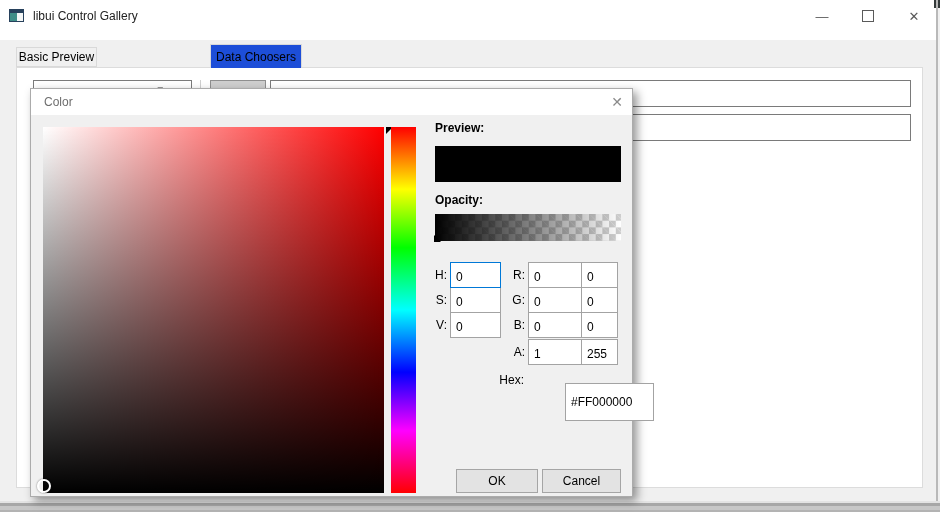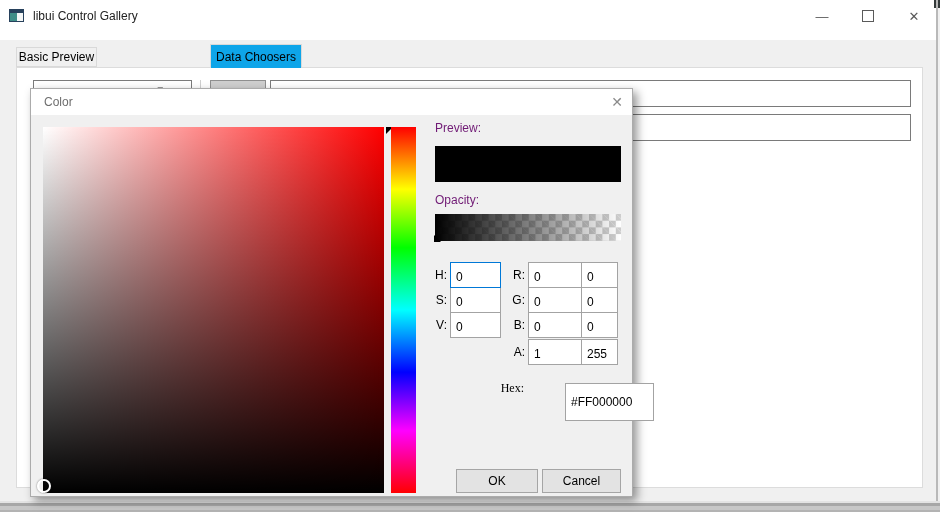--- a/index.html
+++ b/index.html
@@ -20,21 +20,21 @@
   .btn-close{left:891px;}
   .max-glyph{width:10px;height:10px;border:1px solid #5a5a5a;display:inline-block;}
   .win-right-border{left:936px;top:0;width:2px;height:503px;background:#b9b9b9;}
   .edge-artifact{left:934px;top:0;width:6px;height:8px;background:#343a3a;}
   .bottom-strip{left:0;top:501px;width:940px;height:11px;
     background:linear-gradient(#e3e3e3 0 15%,#a7a7a7 22% 42%,#c7c7c7 50% 78%,#b3b3b3 85% 100%);}
 
   
   .tab{height:20px;top:47px;background:#f0f0f0;border:1px solid #d9d9d9;
        display:flex;align-items:center;justify-content:center;cursor:default;}
-  .tab.active{top:44px;height:24px;background:#0ea5e9;border-bottom:none;z-index:3;}
+  .tab.active{top:44px;height:24px;background:#1d4ed8;border-bottom:none;z-index:3;}
   .tab1{left:16px;width:81px;}
   .tab2{left:96px;width:114px;}
   .tab3{left:210px;width:92px;}
 
   
   .page{left:16px;top:67px;width:907px;height:421px;background:#fff;border:1px solid #dcdcdc;z-index:1;}
   .picker{left:33px;top:80px;width:159px;height:24px;background:#fff;border:1px solid #7a7a7a;z-index:2;}
   .picker .dd{position:absolute;right:28px;top:2px;color:#333;font-size:11px;}
   .vsep{left:200px;top:80px;width:1px;height:24px;background:#cfcfcf;z-index:2;}
   .gray-btn{left:210px;top:80px;width:56px;height:24px;background:#cfcfcf;border:1px solid #8f8f8f;z-index:2;}
@@ -52,21 +52,21 @@
              color:#8a8a8a;font-size:14px;cursor:default;}
 
   .sv-square{left:12px;top:38px;width:341px;height:366px;
     background-image:linear-gradient(to top,#000,rgba(0,0,0,0)),linear-gradient(to right,#fff,#f00);}
   .sv-marker{left:-6px;top:352px;width:14px;height:14px;border:2px solid #fff;border-radius:50%;
              box-shadow:0 0 2px rgba(0,0,0,.6);}
   .hue-bar{left:360px;top:38px;width:25px;height:366px;
     background:linear-gradient(to bottom,#f00 0%,#ff0 17%,#0f0 33%,#0ff 50%,#00f 67%,#f0f 83%,#f00 100%);}
   .hue-marker{left:355px;top:38px;width:0;height:0;border-top:7px solid #000;border-right:7px solid transparent;}
 
-  .sec-label{color:#701a75;}
+  .sec-label{color:#000000;font-weight:bold;}
   .preview-label{left:404px;top:32px;}
   .preview-box{left:404px;top:57px;width:186px;height:36px;background:#000;}
   .opacity-label{left:404px;top:104px;}
   .opacity-bar{left:404px;top:125px;width:186px;height:27px;background-color:#fff;
     background-image:linear-gradient(45deg,#cdcdcd 25%,transparent 25%,transparent 75%,#cdcdcd 75%),
                      linear-gradient(45deg,#cdcdcd 25%,transparent 25%,transparent 75%,#cdcdcd 75%);
     background-size:13.4px 13.4px;background-position:0 0,6.7px 6.7px;}
   .opacity-overlay{position:absolute;left:0;top:0;width:100%;height:100%;
     background:linear-gradient(to right,#000,rgba(0,0,0,0));}
   .opacity-marker{left:403px;top:146px;width:0;height:0;border-bottom:7px solid #000;border-right:7px solid transparent;}
@@ -156,21 +156,21 @@
     <div class="abs num-label" style="left:478px;top:204px;">G:</div>
     <input class="abs num-field" style="left: 497px; top: 198px; width: 54px; height: 26px;" value="0">
     <input class="abs num-field" style="left: 550px; top: 198px; width: 37px; height: 26px;" value="0">
     <div class="abs num-label" style="left:478px;top:229px;">B:</div>
     <input class="abs num-field" style="left: 497px; top: 223px; width: 54px; height: 26px;" value="0">
     <input class="abs num-field" style="left: 550px; top: 223px; width: 37px; height: 26px;" value="0">
     <div class="abs num-label" style="left:478px;top:256px;">A:</div>
     <input class="abs num-field" style="left: 497px; top: 250px; width: 54px; height: 26px;" value="1">
     <input class="abs num-field" style="left: 550px; top: 250px; width: 37px; height: 26px;" value="255">
 
-    <div class="abs num-label" style="left:466px;top:292px;width:27px;font-family:Liberation Serif, serif;">Hex:</div>
+    <div class="abs num-label" style="left:466px;top:284px;width:27px;">Hex:</div>
     <input class="abs num-field hex-field" style="left: 498px; top: 294px; height: 38px; margin-left: 36px;" value="#FF000000">
 
     <div class="abs dlg-btn btn-ok">
       <span>OK</span>
     </div>
     <div class="abs dlg-btn btn-cancel">
       <span>Cancel</span>
     </div>
   </div>
 

